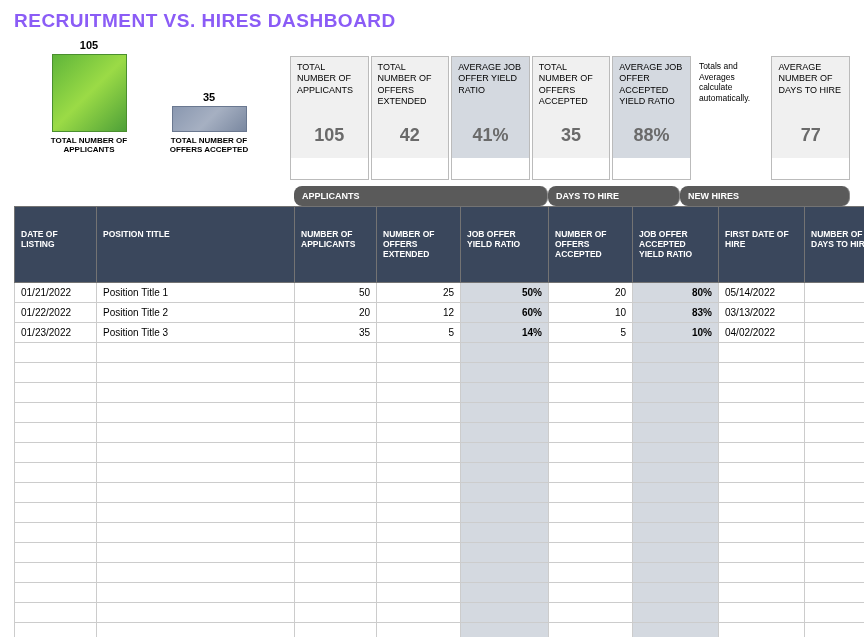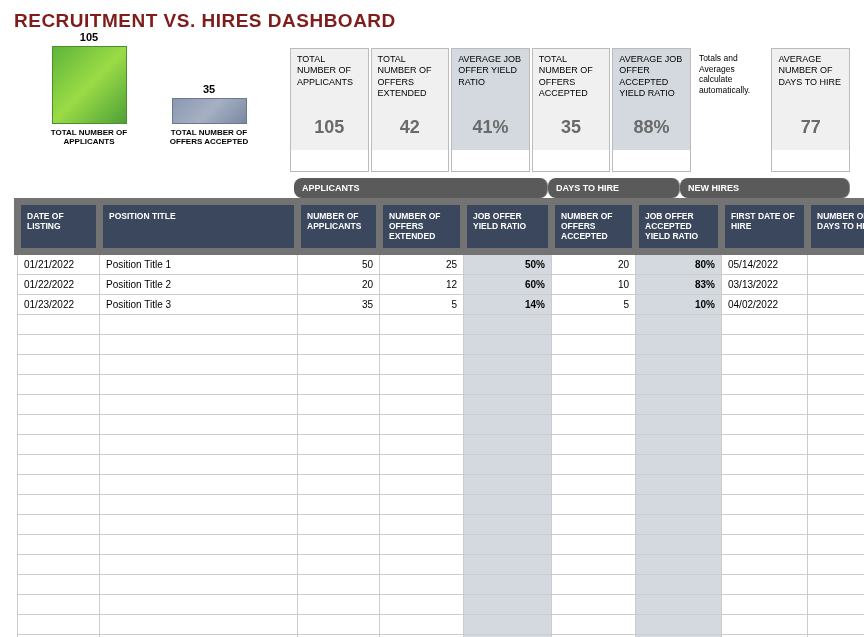--- a/index.html
+++ b/index.html
@@ -1,18 +1,18 @@
 <!DOCTYPE html>
 <html><head>
 <meta charset="utf-8">
 <style>
   * { box-sizing: border-box; margin: 0; padding: 0; }
   body { font-family: Arial, Helvetica, sans-serif; background: #fff; width: 864px; height: 637px; overflow: hidden; }
   .page { padding: 10px 14px; }
-  .title { font-size: 19px; font-weight: bold; color: #7f1d1d; letter-spacing: 0.5px; margin-bottom: 16px; }
+  .title { font-size: 19px; font-weight: bold; color: #8b5cf6; letter-spacing: 0.5px; margin-bottom: 24px; }
   .top-row { display: flex; gap: 6px; }
   .chart-area { width: 270px; padding: 4px 6px 0 6px; }
   .chart-bars { display: flex; align-items: flex-end; justify-content: center; gap: 30px; height: 95px; }
   .bar-wrap { display: flex; flex-direction: column; align-items: center; }
   .bar-val { font-size: 11px; font-weight: bold; color: #000; margin-bottom: 3px; }
   .bar { width: 75px; }
   .bar.green { height: 78px; background: linear-gradient(135deg, #5fb53a, #9bdb46, #4ea038); border: 1px solid #4a8f2e; }
   .bar.blue { height: 26px; background: linear-gradient(135deg, #8a98b0, #a6b0c2, #7a88a0); border: 1px solid #6a7890; }
   .bar-lbl { font-size: 8px; font-weight: bold; text-align: center; margin-top: 4px; line-height: 1.2; width: 90px; }
   .kpi-row { flex: 1; display: flex; gap: 2px; }
@@ -23,21 +23,21 @@
   .kpi.note { border: none; gap: 44px; }
   .kpi.note .kpi-head { background: #fff; font-size: 8.5px; color: #000; }
   .kpi.note .kpi-val { background: #fff; }
   .section-tabs { display: flex; margin-top: 6px; }
   .spacer-tab { width: 280px; }
   .tab { background: #5a5a5a; color: #fff; font-size: 9px; font-weight: bold; padding: 5px 8px; border-right: 1px solid #888; border-radius: 8px; }
   .tab.applicants { width: 254px; }
   .tab.newhires { width: 170px; }
   .tab.days { flex: 1; }
   table { border-collapse: collapse; width: 100%; table-layout: fixed; }
-  thead th { background: #3a475c; color: #fff; font-size: 8.5px; font-weight: bold; text-align: left; padding: 6px 6px; height: 40px; vertical-align: top; border: 7px solid #737373; line-height: 1.2; }
+  thead th { background: #3a475c; color: #fff; font-size: 8.5px; font-weight: bold; text-align: left; padding: 22px 6px; height: 40px; vertical-align: top; border: 1px solid #737373; line-height: 1.2; }
   thead th.num { text-align: left; }
   tbody td { font-size: 10px; padding: 4px 6px; border: 1px solid #ccc; height: 20px; color: #000; }
   tbody td.num { text-align: right; }
   tbody td.shade { background: #d4d9e0; font-weight: bold; }
   tbody td.bold { font-weight: bold; }
   .col-date { width: 82px; }
   .col-pos { width: 198px; }
   .col-na { width: 82px; }
   .col-oe { width: 84px; }
   .col-yr { width: 88px; }

